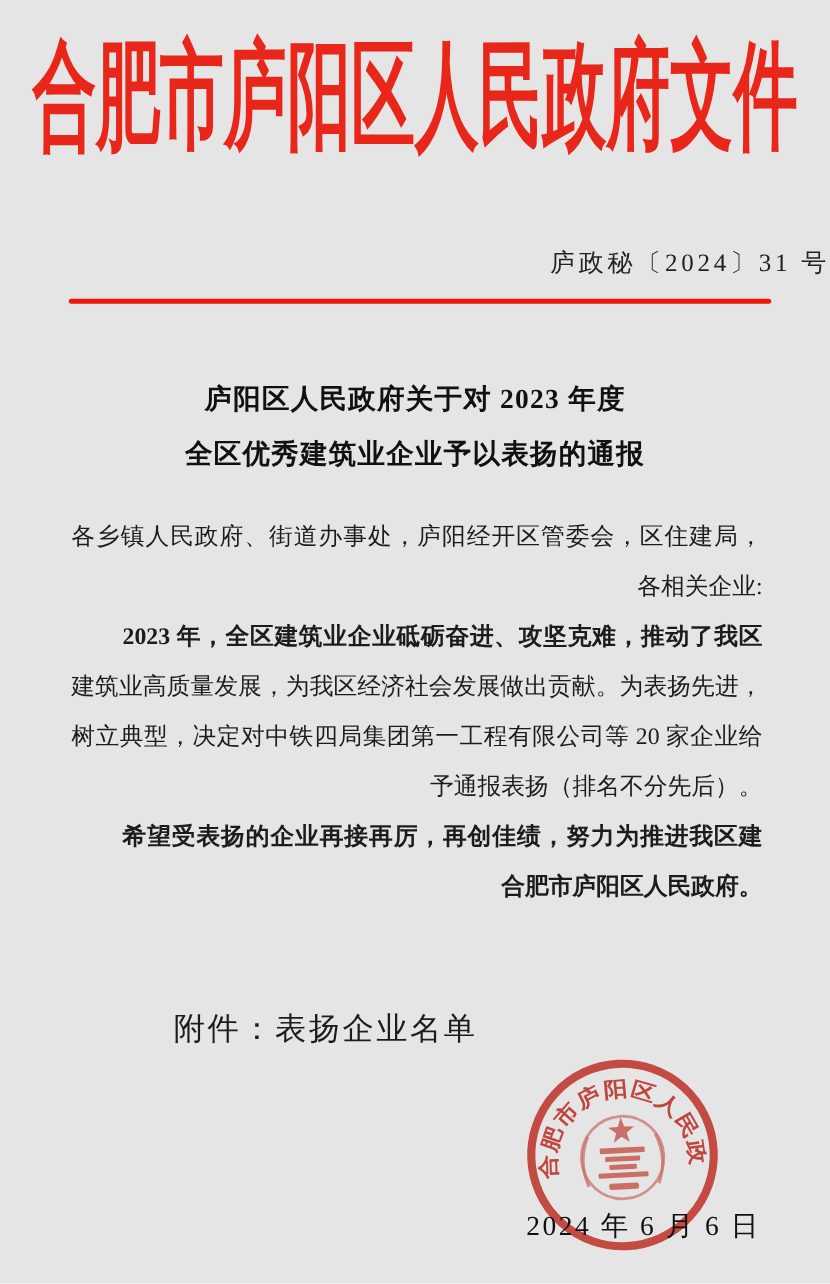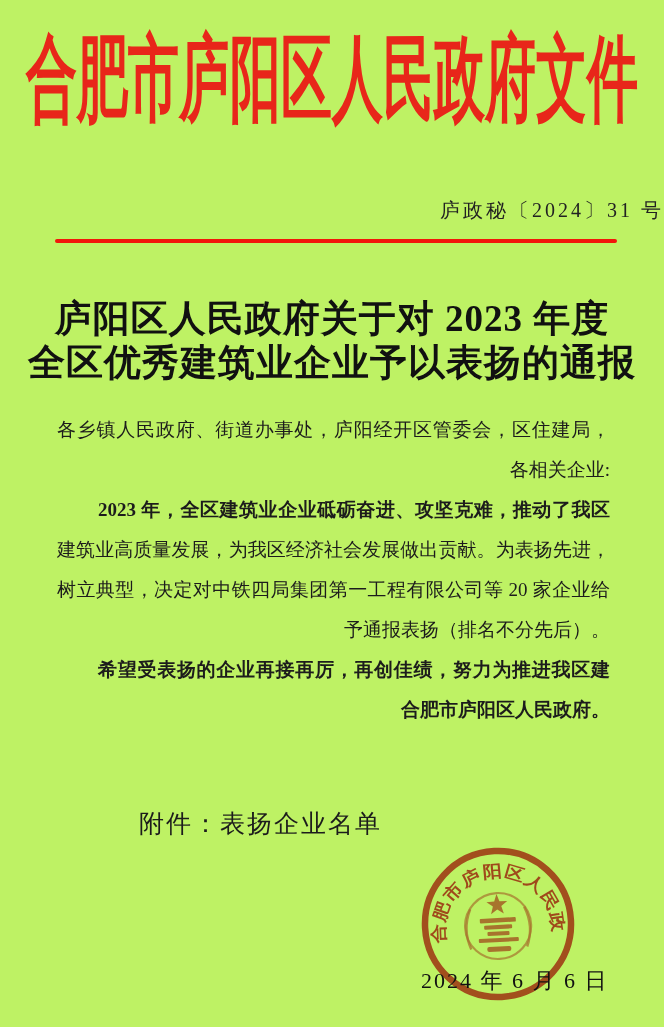--- a/index.html
+++ b/index.html
@@ -4,21 +4,21 @@
 <style>
   html, body {
     margin: 0;
     padding: 0;
     background: #ffffff;
   }
   .page {
     position: relative;
     width: 664px;
     height: 1027px;
-    background: #bef264;
+    background: #e5e5e5;
     overflow: hidden;
     font-family: "Liberation Serif", "DejaVu Serif", serif;
     color: #1c1c1c;
   }
   
   .masthead {
     position: absolute;
     top: 33px;
     left: 0;
     width: 100%;
@@ -53,21 +53,21 @@
     background: #f2160a;
     border-radius: 2px;
   }
   
   .title {
     position: absolute;
     top: 297px;
     left: 0;
     width: 100%;
     text-align: center;
-    font-size: 37px;
+    font-size: 22px;
     font-weight: bold;
     line-height: 44px;
     color: #111111;
     letter-spacing: 1px;
   }
   
   .body {
     position: absolute;
     top: 410px;
     left: 57px;

